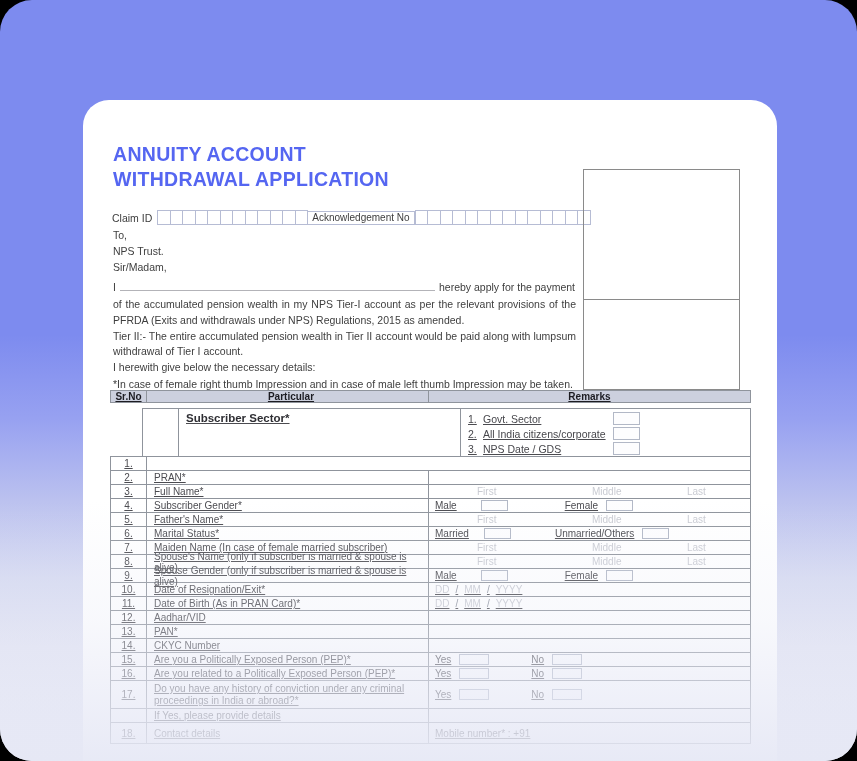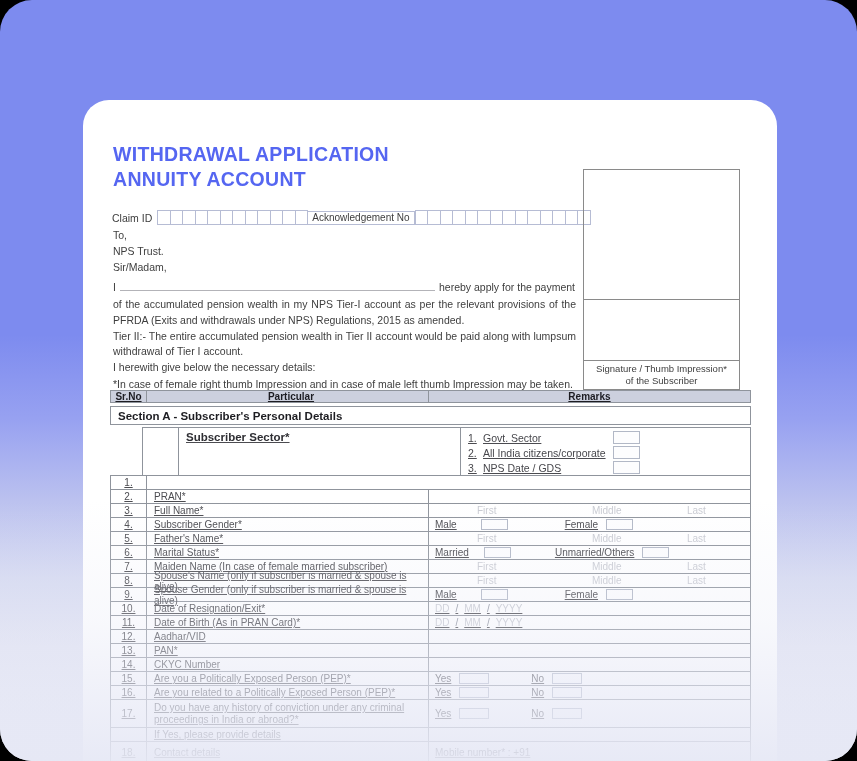--- a/index.html
+++ b/index.html
@@ -101,22 +101,22 @@
     background:linear-gradient(180deg, rgba(231,233,246,0) 0%, rgba(231,233,246,0.28) 45%,
       rgba(231,233,246,0.62) 72%, rgba(230,232,245,0.93) 100%); }
 </style>
 </head>
 <body>
 
 <div class="screen">
   <div class="card">
 
     <div class="doc-title">
+      <div>ANNUITY ACCOUNT</div>
       <div>WITHDRAWAL APPLICATION</div>
-      <div>ANNUITY ACCOUNT</div>
     </div>
 
     <div class="claim-row">
       <span class="lbl">Claim ID</span>
       <div class="cells">
         <div class="cell"></div>
         <div class="cell"></div>
         <div class="cell"></div>
         <div class="cell"></div>
         <div class="cell"></div>
@@ -159,35 +159,32 @@
 
     <div class="letter-body">
       <p>of the accumulated pension wealth in my NPS Tier-I account as per the relevant provisions of the PFRDA (Exits and withdrawals under NPS) Regulations, 2015 as amended.</p>
       <p>Tier II:- The entire accumulated pension wealth in Tier II account would be paid along with lumpsum withdrawal of Tier I account.</p>
       <p>I herewith give below the necessary details:</p>
       <p class="note">*In case of female right thumb Impression and in case of male left thumb Impression may be taken.</p>
     </div>
 
     <div class="photo-box">
       <div class="photo-divider"></div>
-      <div class="sig-band">Signature / Thumb Impression*
-of the Subscriber</div>
     </div>
 
     <div class="tbl">
 
       <div class="trow thead">
         <div class="c-num">Sr.No</div>
         <div class="c-part">Particular</div>
         <div class="c-rem">Remarks</div>
       </div>
 
       <div class="spacer3"></div>
 
-      <div class="sec-row">Section A - Subscriber's Personal Details</div>
 
       <div class="spacer2"></div>
 
       <div class="trow sector-row">
         <div class="c-num"></div>
         <div class="c-part">Subscriber Sector*</div>
         <div class="c-rem">
           <div class="sector-opts">
             <div class="sector-opt">
               <span class="onum">1.</span>

